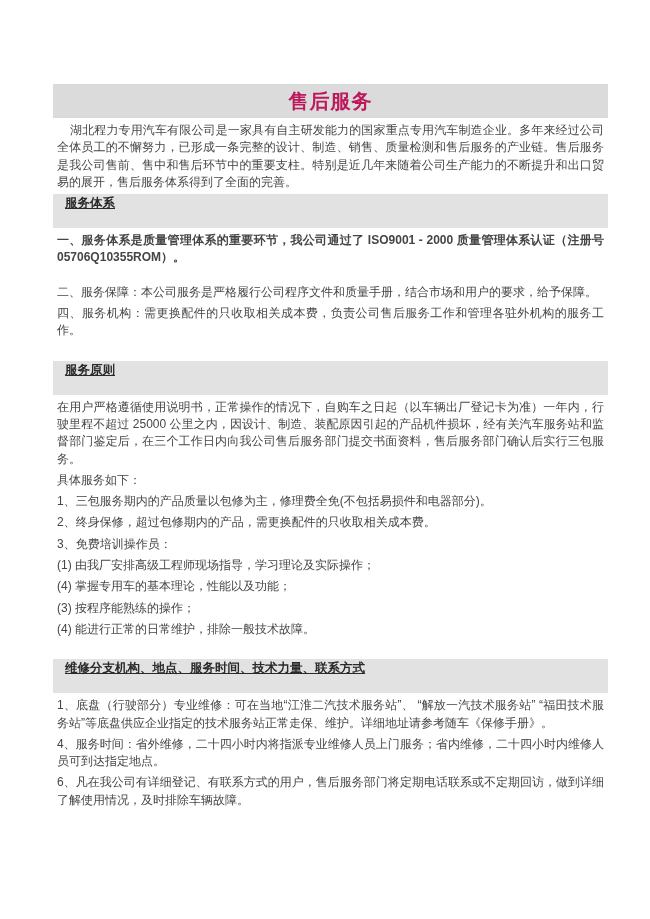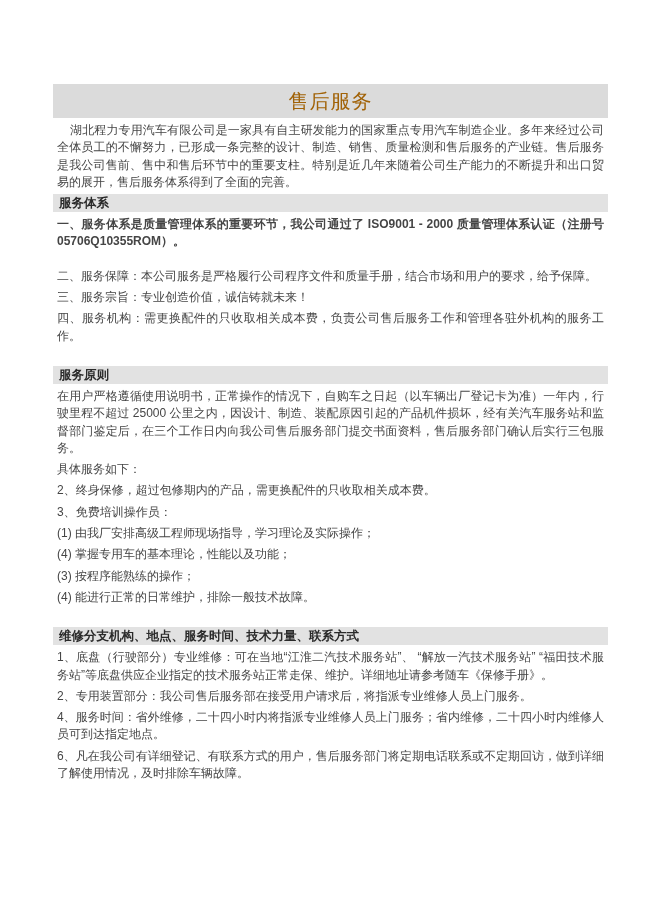--- a/index.html
+++ b/index.html
@@ -25,47 +25,48 @@
     height: 34px;
     background: #dbdbdb;
     display: flex;
     align-items: center;
     justify-content: center;
     margin-bottom: 4px;
   }
   .doc-title {
     margin: 0;
     font-size: 20px;
-    font-weight: normal;
-    color: #a16207;
+    font-weight: bold;
+    color: #be185d;
     letter-spacing: 1px;
   }
   p.para {
     margin: 4px;
     font-size: 12px;
     line-height: 17.3px;
     color: #454545;
     text-align: justify;
   }
   .intro {
     text-indent: 13px;
     margin-bottom: 3px !important;
   }
   .section-band {
     background: #e2e2e2;
     font-size: 12.5px;
     font-weight: bold;
     color: #2a2a2a;
     line-height: 18px;
-    height: 18px;
-    padding-left: 6px;
+    height: 34px;
+    padding-left: 12px;
     margin: 0 0 3px 0;
     box-sizing: border-box;
     white-space: nowrap;
     overflow: hidden;
+    text-decoration: underline;
   }
   .gap-after {
     margin-bottom: 17px !important;
     font-weight: bold;
   }
   .band-gap-top {
     margin-top: 21px;
   }
 </style>
 </head>
@@ -76,33 +77,32 @@
 
     <div class="title-band">
       <h1 class="doc-title">售后服务</h1>
     </div>
 
     <p class="para intro">湖北程力专用汽车有限公司是一家具有自主研发能力的国家重点专用汽车制造企业。多年来经过公司全体员工的不懈努力，已形成一条完整的设计、制造、销售、质量检测和售后服务的产业链。售后服务是我公司售前、售中和售后环节中的重要支柱。特别是近几年来随着公司生产能力的不断提升和出口贸易的展开，售后服务体系得到了全面的完善。</p>
 
     <div class="section-band">服务体系</div>
     <p class="para gap-after">一、服务体系是质量管理体系的重要环节，我公司通过了 ISO9001 - 2000 质量管理体系认证（注册号 05706Q10355ROM）。</p>
     <p class="para">二、服务保障：本公司服务是严格履行公司程序文件和质量手册，结合市场和用户的要求，给予保障。</p>
-    <p class="para">三、服务宗旨：专业创造价值，诚信铸就未来！</p>
     <p class="para">四、服务机构：需更换配件的只收取相关成本费，负责公司售后服务工作和管理各驻外机构的服务工作。</p>
 
     <div class="section-band band-gap-top">服务原则</div>
     <p class="para">在用户严格遵循使用说明书，正常操作的情况下，自购车之日起（以车辆出厂登记卡为准）一年内，行驶里程不超过 25000 公里之内，因设计、制造、装配原因引起的产品机件损坏，经有关汽车服务站和监督部门鉴定后，在三个工作日内向我公司售后服务部门提交书面资料，售后服务部门确认后实行三包服务。</p>
     <p class="para">具体服务如下：</p>
+    <p class="para">1、三包服务期内的产品质量以包修为主，修理费全免(不包括易损件和电器部分)。</p>
     <p class="para">2、终身保修，超过包修期内的产品，需更换配件的只收取相关成本费。</p>
     <p class="para">3、免费培训操作员：</p>
     <p class="para">(1) 由我厂安排高级工程师现场指导，学习理论及实际操作；</p>
     <p class="para">(4) 掌握专用车的基本理论，性能以及功能；</p>
     <p class="para">(3) 按程序能熟练的操作；</p>
     <p class="para">(4) 能进行正常的日常维护，排除一般技术故障。</p>
 
     <div class="section-band band-gap-top">维修分支机构、地点、服务时间、技术力量、联系方式</div>
     <p class="para">1、底盘（行驶部分）专业维修：可在当地“江淮二汽技术服务站”、 “解放一汽技术服务站” “福田技术服务站”等底盘供应企业指定的技术服务站正常走保、维护。详细地址请参考随车《保修手册》。</p>
-    <p class="para">2、专用装置部分：我公司售后服务部在接受用户请求后，将指派专业维修人员上门服务。</p>
     <p class="para">4、服务时间：省外维修，二十四小时内将指派专业维修人员上门服务；省内维修，二十四小时内维修人员可到达指定地点。</p>
     <p class="para">6、凡在我公司有详细登记、有联系方式的用户，售后服务部门将定期电话联系或不定期回访，做到详细了解使用情况，及时排除车辆故障。</p>
 
   </div>
 </div>
 
 </body></html>

